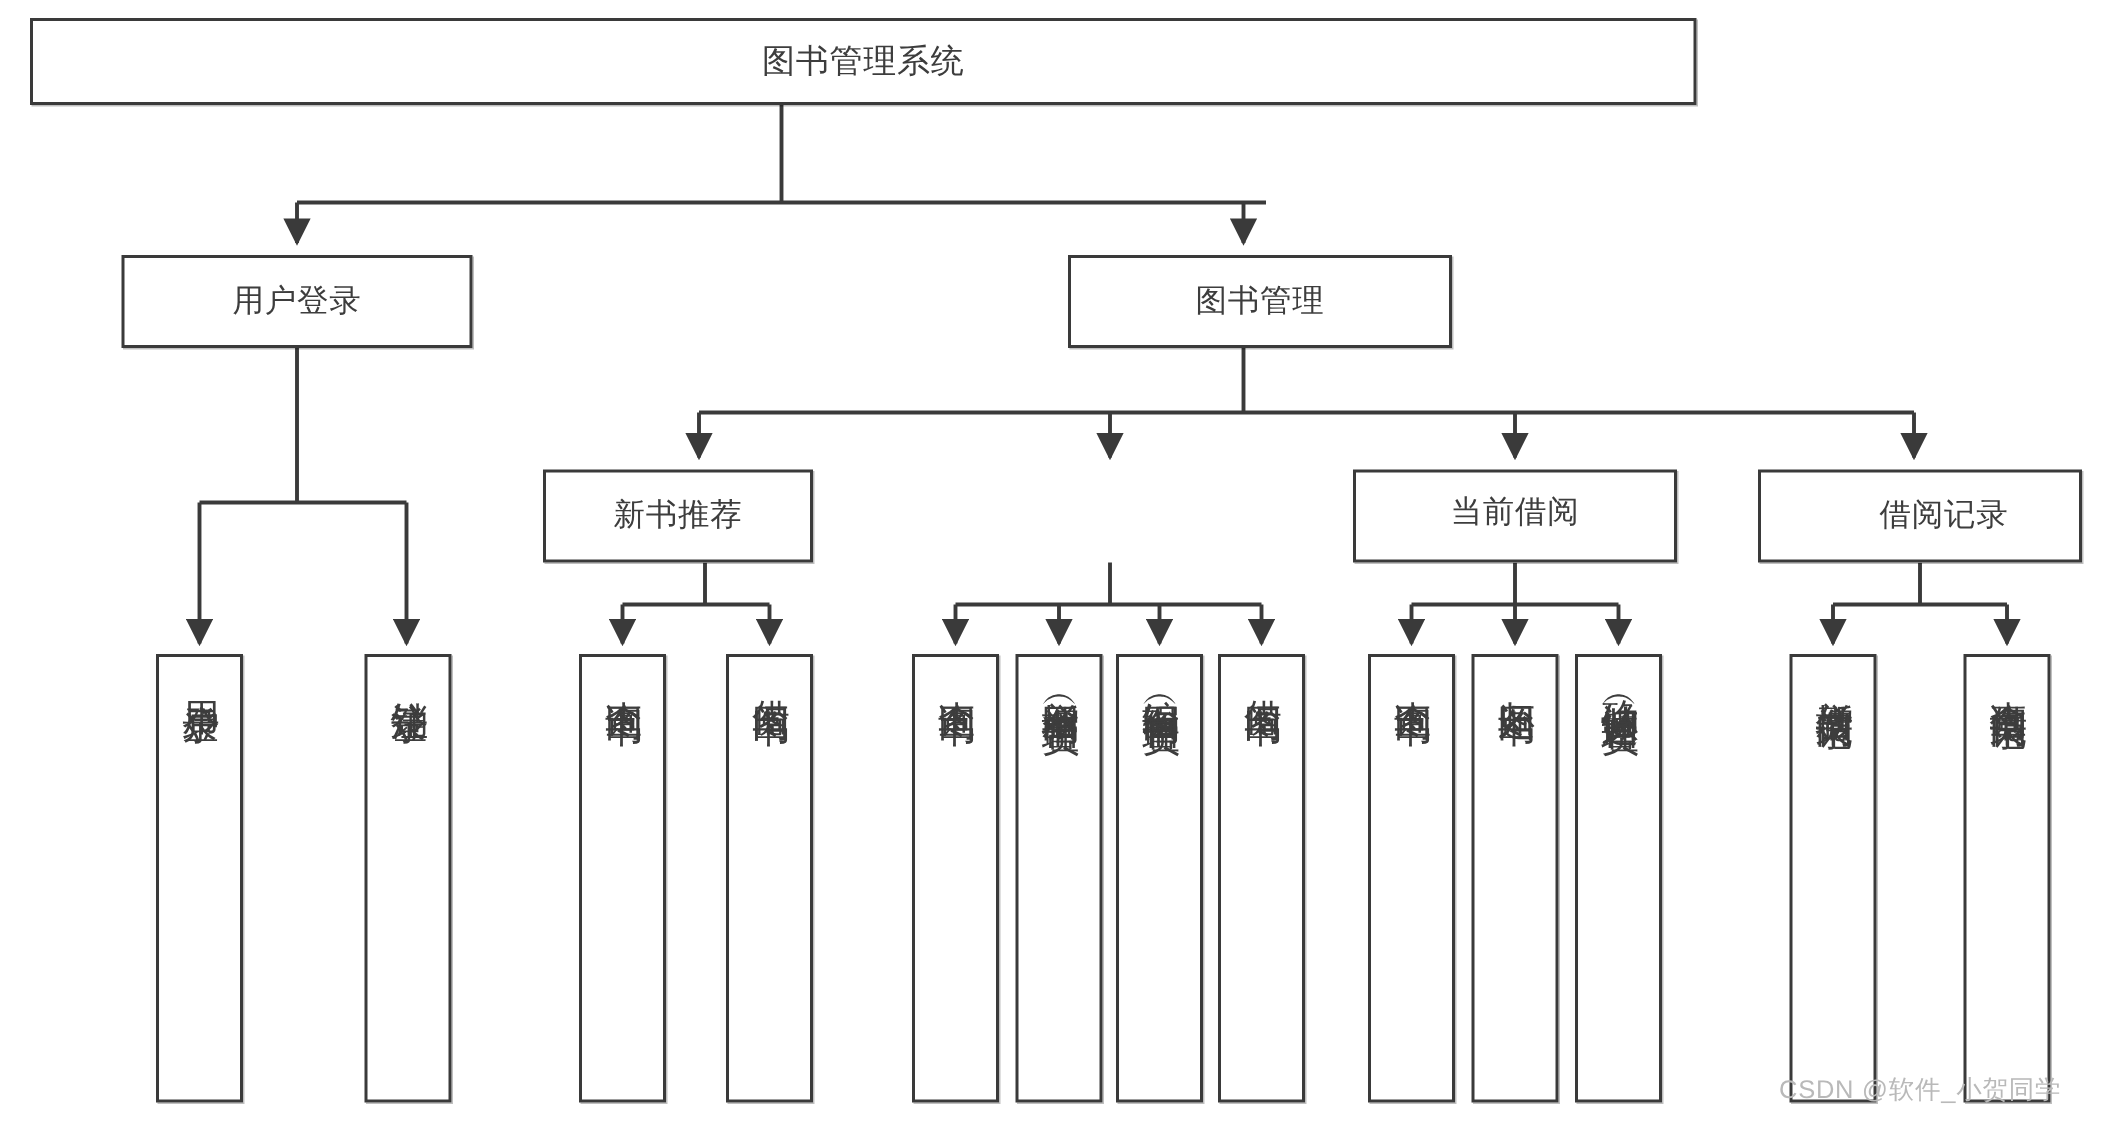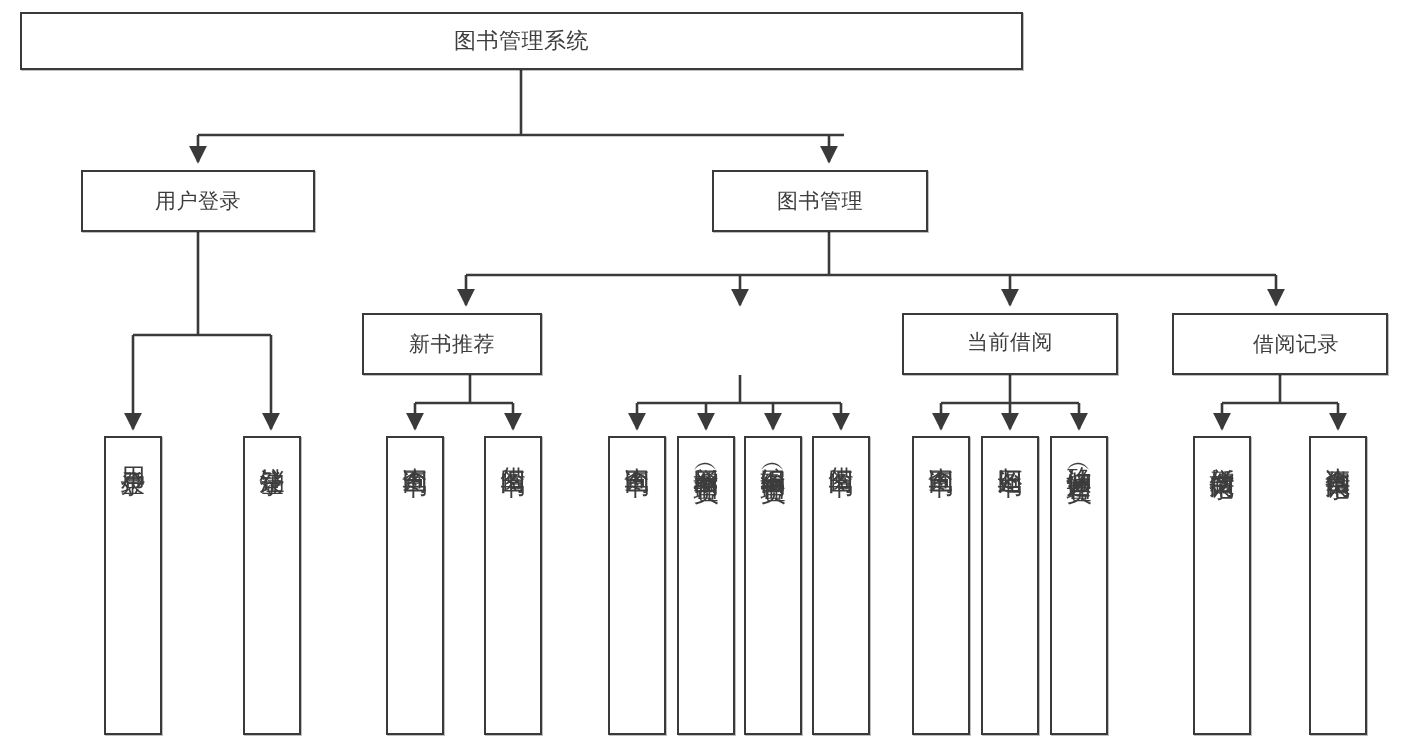--- a/index.html
+++ b/index.html
@@ -122,28 +122,28 @@
       <path d="M 1010 403 L 1010 429" marker-end="url(#arrow)"></path>
       <path d="M 1079 403 L 1079 429" marker-end="url(#arrow)"></path>
 
       <path d="M 1280 375 L 1280 403"></path>
       <path d="M 1222 403 L 1338 403"></path>
       <path d="M 1222 403 L 1222 429" marker-end="url(#arrow)"></path>
       <path d="M 1338 403 L 1338 429" marker-end="url(#arrow)"></path>
     </g>
   </svg>
 
-  <div class="node horiz" id="root-node" style="left:20px; top:12px; width:1003px; height:58px;">
+  <div class="node horiz" id="root-node" style="left:20px; top:12px; width:1111px; height:58px;">
     <span class="lbl">图书管理系统</span>
   </div>
 
   <div class="node horiz" style="left:81px; top:170px; width:234px; height:62px;">
     <span class="lbl">用户登录</span>
   </div>
-  <div class="node horiz" style="left:712px; top:170px; width:216px; height:62px;">
+  <div class="node horiz" style="left:712px; top:170px; width:256px; height:62px;">
     <span class="lbl">图书管理</span>
   </div>
 
   <div class="node horiz" style="left:362px; top:313px; width:180px; height:62px;">
     <span class="lbl">新书推荐</span>
   </div>
   <div class="node horiz" style="left:902px; top:313px; width:216px; height:62px;font-family:Liberation Mono, monospace;">
     <span class="lbl">当前借阅</span>
   </div>
   <div class="node horiz" style="left:1172px; top:313px; width:216px; height:62px;padding-left:32px;">
@@ -187,14 +187,15 @@
     <span class="lbl">确认归还（管理员）</span>
   </div>
 
   <div class="node vert" style="left:1193px; top:436px; width:58px; height:299px;">
     <span class="lbl">新增借阅记录</span>
   </div>
   <div class="node vert" style="left:1309px; top:436px; width:58px; height:299px;">
     <span class="lbl">查询借阅记录</span>
   </div>
 
+  <div id="watermark">CSDN @软件_小贺同学</div>
 
 </div>
 
 </body></html>

